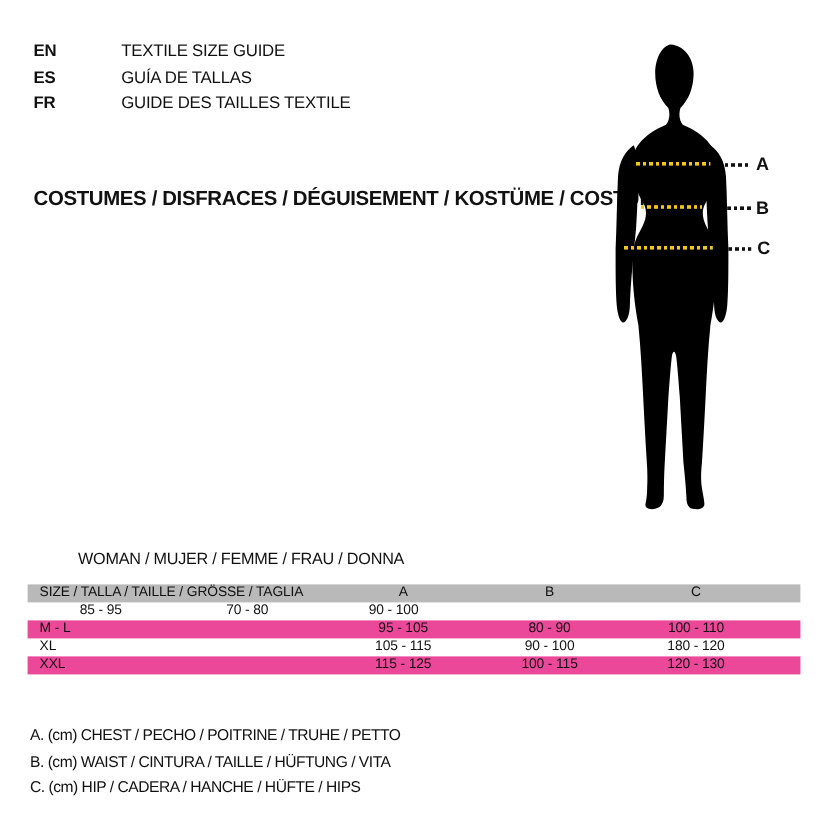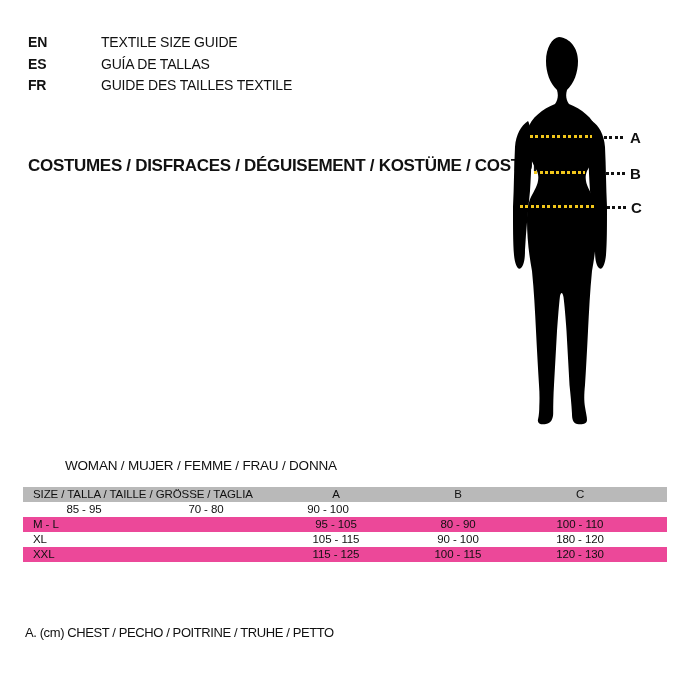--- a/index.html
+++ b/index.html
@@ -32,21 +32,21 @@
   .section-title{left:25px;top:458px;font-size:13.5px;font-weight:400;letter-spacing:-0.2px;white-space:nowrap;margin-left:40px;}
   .size-table{left:23px;top:487px;width:644px;font-size:11.5px;letter-spacing:-0.1px;}
   .t-row{display:flex;height:15px;line-height:15px;}
   .t-row.header{background:#b9b9b9;justify-content:flex-end;}
   .t-row.alt{background:#ec4899;}
   .c-size{flex:1;padding-left:10px;text-align:left;white-space:nowrap;}
   .c-val{width:122px;text-align:center;}
   .c-pad{width:26px;}
 
   
-  .legend-block{left:25px;top:622px;}
+  .legend-block{left:25px;top:602px;}
   .legend-line{height:21.5px;line-height:21.5px;font-size:13px;font-weight:500;letter-spacing:-0.4px;white-space:nowrap;}
 </style>
 </head>
 <body>
 
 <div class="abs lang-block">
   <div class="lang-row">
     <span class="lang-code">EN</span>
     <span class="lang-label">TEXTILE SIZE GUIDE</span>
   </div>
@@ -132,13 +132,15 @@
     <span class="c-size">XXL</span>
     <span class="c-val">115 - 125</span>
     <span class="c-val">100 - 115</span>
     <span class="c-val">120 - 130</span>
     <span class="c-pad"></span>
   </div>
 </div>
 
 <div class="abs legend-block">
   <div class="legend-line">A. (cm) CHEST / PECHO / POITRINE / TRUHE / PETTO</div>
+  <div class="legend-line">B. (cm) WAIST / CINTURA / TAILLE / HÜFTUNG / VITA</div>
+  <div class="legend-line">C. (cm) HIP / CADERA / HANCHE / HÜFTE / HIPS</div>
 </div>
 
 </body></html>

